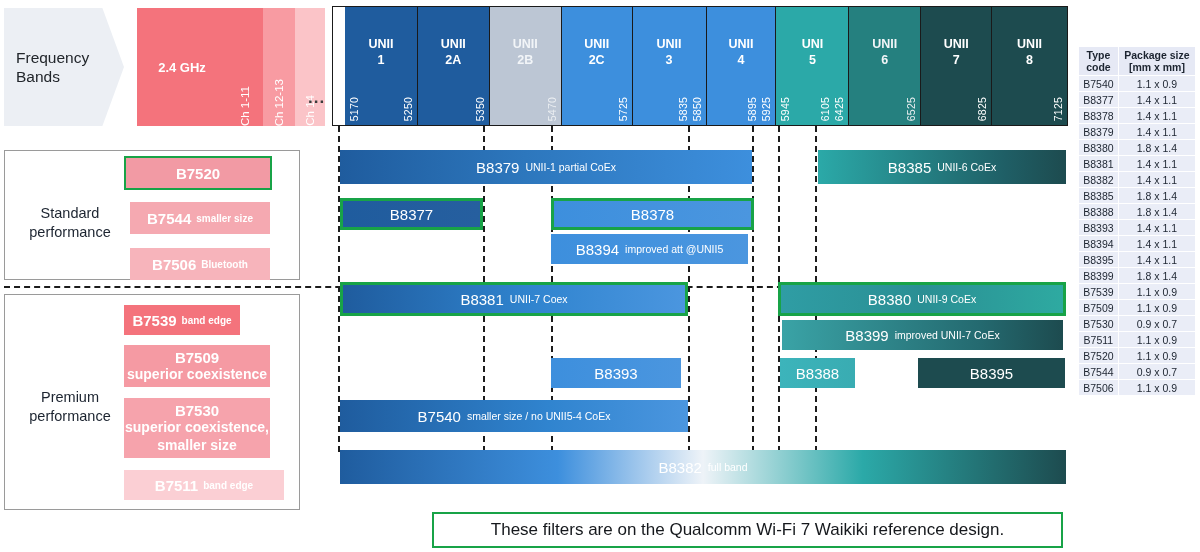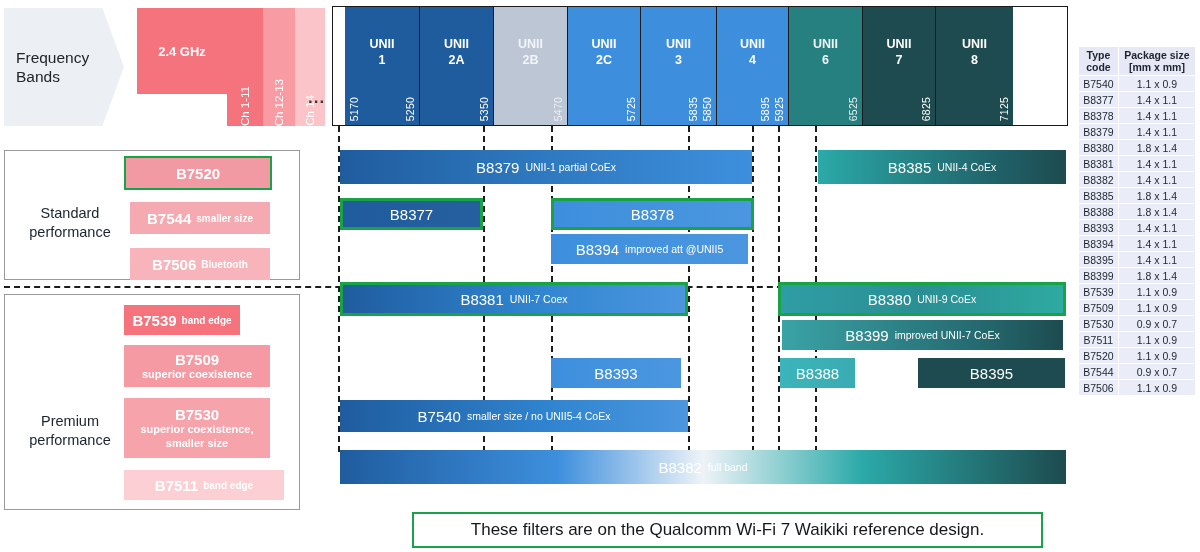--- a/index.html
+++ b/index.html
@@ -16,21 +16,21 @@
     clip-path:polygon(0 0, 82% 0, 100% 50%, 82% 100%, 0 100%);
     display:flex;align-items:center;justify-content:flex-start;
     padding-left:12px;
   }
   .freq-chevron span{
     font-size:15.5px;color:#22262b;line-height:1.25;font-family:"Liberation Sans",sans-serif;
   }
 
   
   .ghz-wrap{left:125px;top:8px;height:118px;display:flex;}
-  .ghz-main{width:90px;height:86px;background:#f4737c;display:flex;align-items:center;justify-content:center;}
+  .ghz-main{width:90px;height:118px;background:#f4737c;display:flex;align-items:center;justify-content:center;}
   .ghz-main b{color:#fff;font-size:13px;font-weight:bold;}
   .ghz-sub{height:118px;display:flex;align-items:flex-end;justify-content:center;}
   .vlabel{writing-mode:vertical-rl;transform:rotate(180deg);color:#fff;font-size:11.5px;padding-bottom:5px;white-space:nowrap;}
   .ellipsis{left:296px;top:88px;color:#3b3b3b;font-size:17px;font-weight:bold;letter-spacing:1px;}
 
   
   .bands{left:332px;top:6px;width:736px;height:120px;border:1.4px solid #1a1a1a;display:flex;}
   .band{position:relative;height:100%;border-right:1.4px solid #1a1a1a;display:flex;flex-direction:column;align-items:center;justify-content:center;overflow:hidden;}
   .band:last-child{border-right:none;}
   .band .bname{color:#fff;font-size:12.5px;font-weight:bold;text-align:center;line-height:1.25;margin-bottom:26px;}
@@ -48,21 +48,21 @@
   .hline{border-top:2px dashed #1c1c1c;height:0;}
 
   
   .catbox{border:1.3px solid #9a9a9a;background:#fff;}
   .catlabel{position:absolute;font-size:14.5px;color:#1c2430;text-align:center;line-height:1.3;}
 
   
   .chip{position:absolute;display:flex;align-items:center;justify-content:center;box-sizing:border-box;}
   .chip .code{color:#fff;font-size:15px;font-weight:bold;}
   .chip .note{color:#fff;font-size:10px;font-weight:bold;margin-left:5px;}
-  .chip .stack{color:#fff;font-size:11px;font-weight:bold;text-align:center;line-height:1.25;}
+  .chip .stack{color:#fff;font-size:14px;font-weight:bold;text-align:center;line-height:1.25;}
   .chip.hl{border:2.6px solid #18a347;}
 
   
   .bar{position:absolute;display:flex;align-items:center;justify-content:center;box-sizing:border-box;}
   .bar .code{color:#fff;font-size:15px;font-weight:normal;}
   .bar .note{color:#fff;font-size:10.5px;margin-left:6px;}
   .bar.hl{border:3px solid #18a347;}
 
   
   .footnote{position:absolute;border:2.4px solid #18a347;background:#fff;display:flex;align-items:center;justify-content:center;}
@@ -121,20 +121,26 @@
       </div>
       <div class="band" style="width: 75px; background: rgb(61, 143, 221);">
         <div class="bname">UNII<br>3</div>
         <div class="edge mid" style="right: 17px;">5835</div>
         <div class="edge hi">5850</div>
       </div>
       <div class="band" style="width: 71px; background: rgb(61, 143, 221);">
         <div class="bname">UNII<br>4</div>
         <div class="edge mid" style="right: 17px;">5895</div>
         <div class="edge hi">5925</div>
+      </div>
+      <div class="band" style="width: 74px; background: rgb(43, 169, 168);">
+        <div class="bname">UNI<br>5</div>
+        <div class="edge lo">5945</div>
+        <div class="edge mid" style="right: 17px;">6105</div>
+        <div class="edge hi">6425</div>
       </div>
       <div class="band" style="width: 73px; background: rgb(37, 128, 127);">
         <div class="bname dim">UNII<br>6</div>
         <div class="edge hi grey">6525</div>
       </div>
       <div class="band" style="width: 72px; background: rgb(29, 75, 79);">
         <div class="bname">UNII<br>7</div>
         <div class="edge hi">6825</div>
       </div>
       <div class="band" style="width: 77px; background: rgb(29, 75, 79);">
@@ -151,21 +157,21 @@
       <div class="abs vline" style="left: 752px; top: 126px; height: 326px;"></div>
       <div class="abs vline" style="left: 778px; top: 126px; height: 326px;"></div>
       <div class="abs vline" style="left: 815px; top: 126px; height: 326px;"></div>
       <div class="abs hline" style="left: 4px; top: 286px; width: 1060px;"></div>
     </div>
 
   <div class="abs catbox" style="left:4px;top:150px;width:296px;height:130px;"></div>
   <div class="abs catlabel" style="left:14px;top:204px;width:100px;">Standard<br>performance</div>
 
   <div class="abs catbox" style="left:4px;top:294px;width:296px;height:216px;"></div>
-  <div class="abs catlabel" style="left:14px;top:388px;width:100px;margin-top:24px;">Premium<br>performance</div>
+  <div class="abs catlabel" style="left:14px;top:388px;width:100px;">Premium<br>performance</div>
 
   <div id="chips">
       <div class="chip hl" style="left: 124px; top: 156px; width: 148px; height: 34px; background: rgb(242, 154, 164);">
         <span class="code">B7520</span>
       </div>
       <div class="chip" style="left: 130px; top: 202px; width: 140px; height: 32px; background: rgb(245, 169, 177);">
         <span class="code">B7544</span>
         <span class="note">smaller size</span>
       </div>
       <div class="chip" style="left: 130px; top: 248px; width: 140px; height: 32px; background: rgb(247, 180, 187);">
@@ -194,21 +200,21 @@
       </div>
     </div>
 
   <div id="bars">
       <div class="bar" style="left: 340px; top: 150px; width: 412px; height: 34px; background: linear-gradient(90deg, rgb(31, 92, 158) 0%, rgb(45, 119, 189) 45%, rgb(61, 143, 221) 100%);">
         <span class="code">B8379</span>
         <span class="note">UNII-1 partial CoEx</span>
       </div>
       <div class="bar" style="left: 818px; top: 150px; width: 248px; height: 34px; background: linear-gradient(90deg, rgb(43, 169, 168) 0%, rgb(31, 95, 102) 75%, rgb(29, 75, 79) 100%);">
         <span class="code">B8385</span>
-        <span class="note">UNII-4 CoEx</span>
+        <span class="note">UNII-6 CoEx</span>
       </div>
       <div class="bar hl" style="left: 340px; top: 198px; width: 143px; height: 32px; background: linear-gradient(90deg, rgb(31, 92, 158) 0%, rgb(38, 95, 159) 100%);">
         <span class="code">B8377</span>
       </div>
       <div class="bar hl" style="left: 551px; top: 198px; width: 203px; height: 32px; background: linear-gradient(90deg, rgb(61, 143, 221) 0%, rgb(75, 150, 223) 100%);">
         <span class="code">B8378</span>
       </div>
       <div class="bar" style="left: 551px; top: 234px; width: 197px; height: 30px; background: linear-gradient(90deg, rgb(61, 143, 221) 0%, rgb(75, 150, 223) 100%);">
         <span class="code">B8394</span>
         <span class="note">improved att @UNII5</span>
@@ -237,21 +243,21 @@
       <div class="bar" style="left: 340px; top: 400px; width: 348px; height: 32px; background: linear-gradient(90deg, rgb(31, 92, 158) 0%, rgb(48, 132, 207) 60%, rgb(75, 150, 223) 100%);">
         <span class="code">B7540</span>
         <span class="note">smaller size / no UNII5-4 CoEx</span>
       </div>
       <div class="bar" style="left: 340px; top: 450px; width: 726px; height: 34px; background: linear-gradient(90deg, rgb(31, 92, 158) 0%, rgb(61, 143, 221) 30%, rgb(238, 243, 248) 50%, rgb(43, 169, 168) 72%, rgb(29, 75, 79) 100%);">
         <span class="code">B8382</span>
         <span class="note">full band</span>
       </div>
     </div>
 
-  <div class="footnote" style="left:412px;top:512px;width:627px;height:32px;">
+  <div class="footnote" style="left:432px;top:512px;width:627px;height:32px;">
     <span>These filters are on the Qualcomm Wi-Fi 7 Waikiki reference design.</span>
   </div>
 
   <table class="tbl" style="left:1078px;top:46px;width:118px;" id="pkg-table">
       <thead>
         <tr>
           <th>Type<br>code</th>
           <th>Package size<br>[mm x mm]</th>
         </tr>
       </thead>

